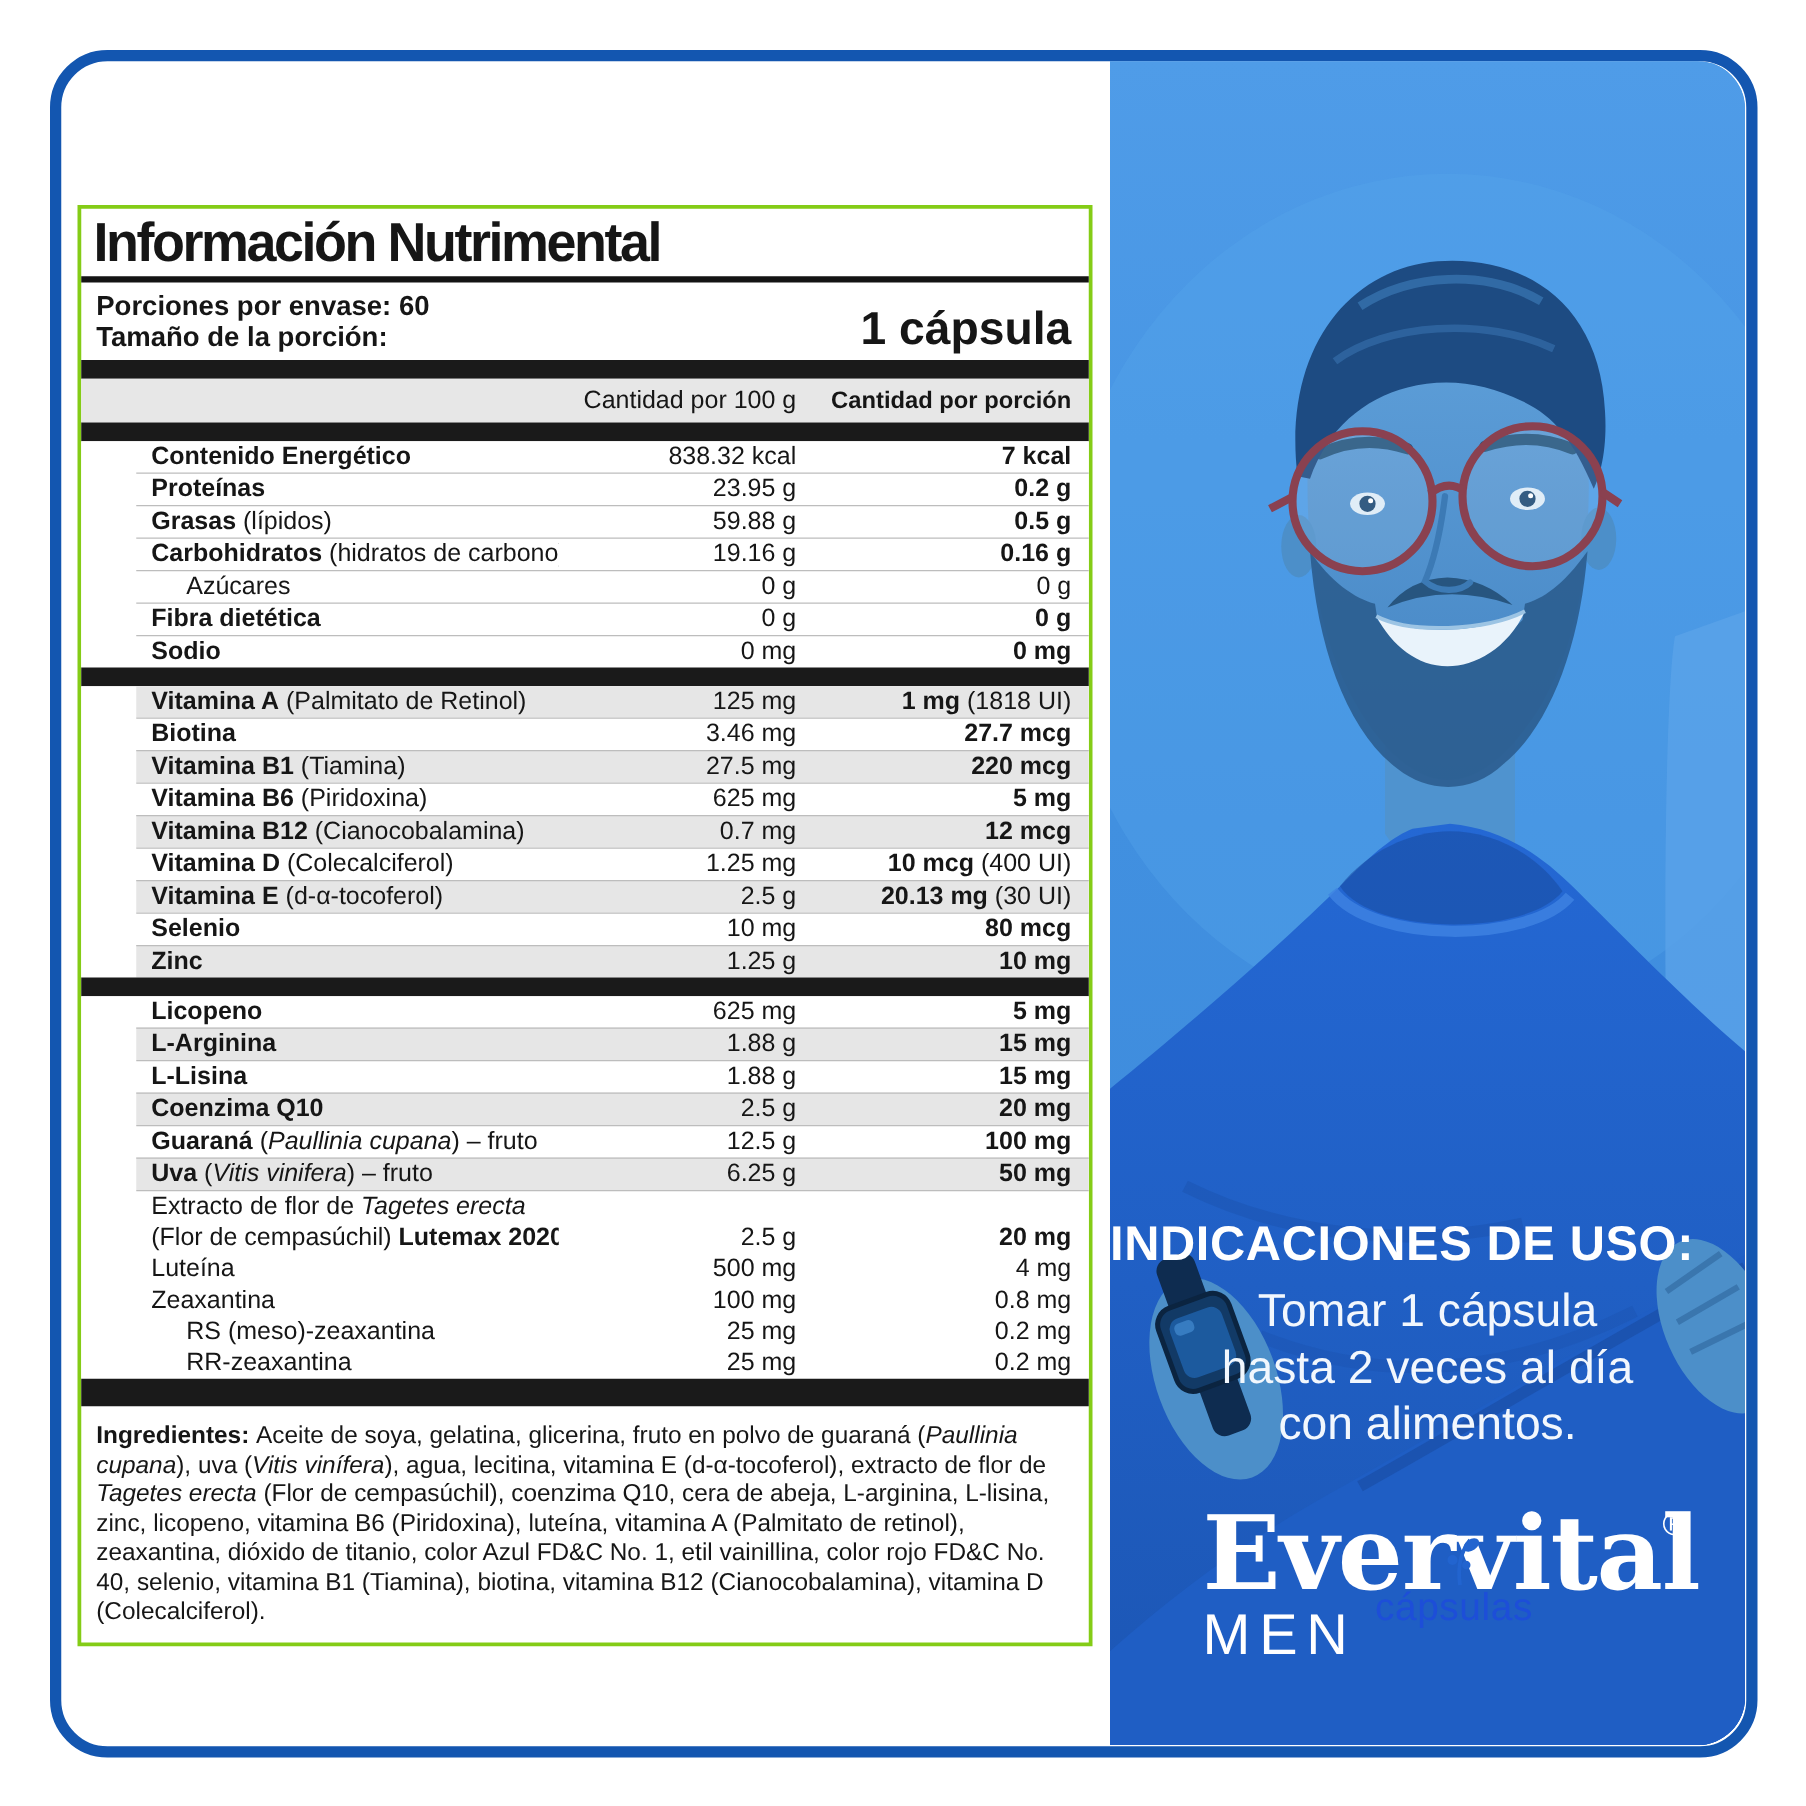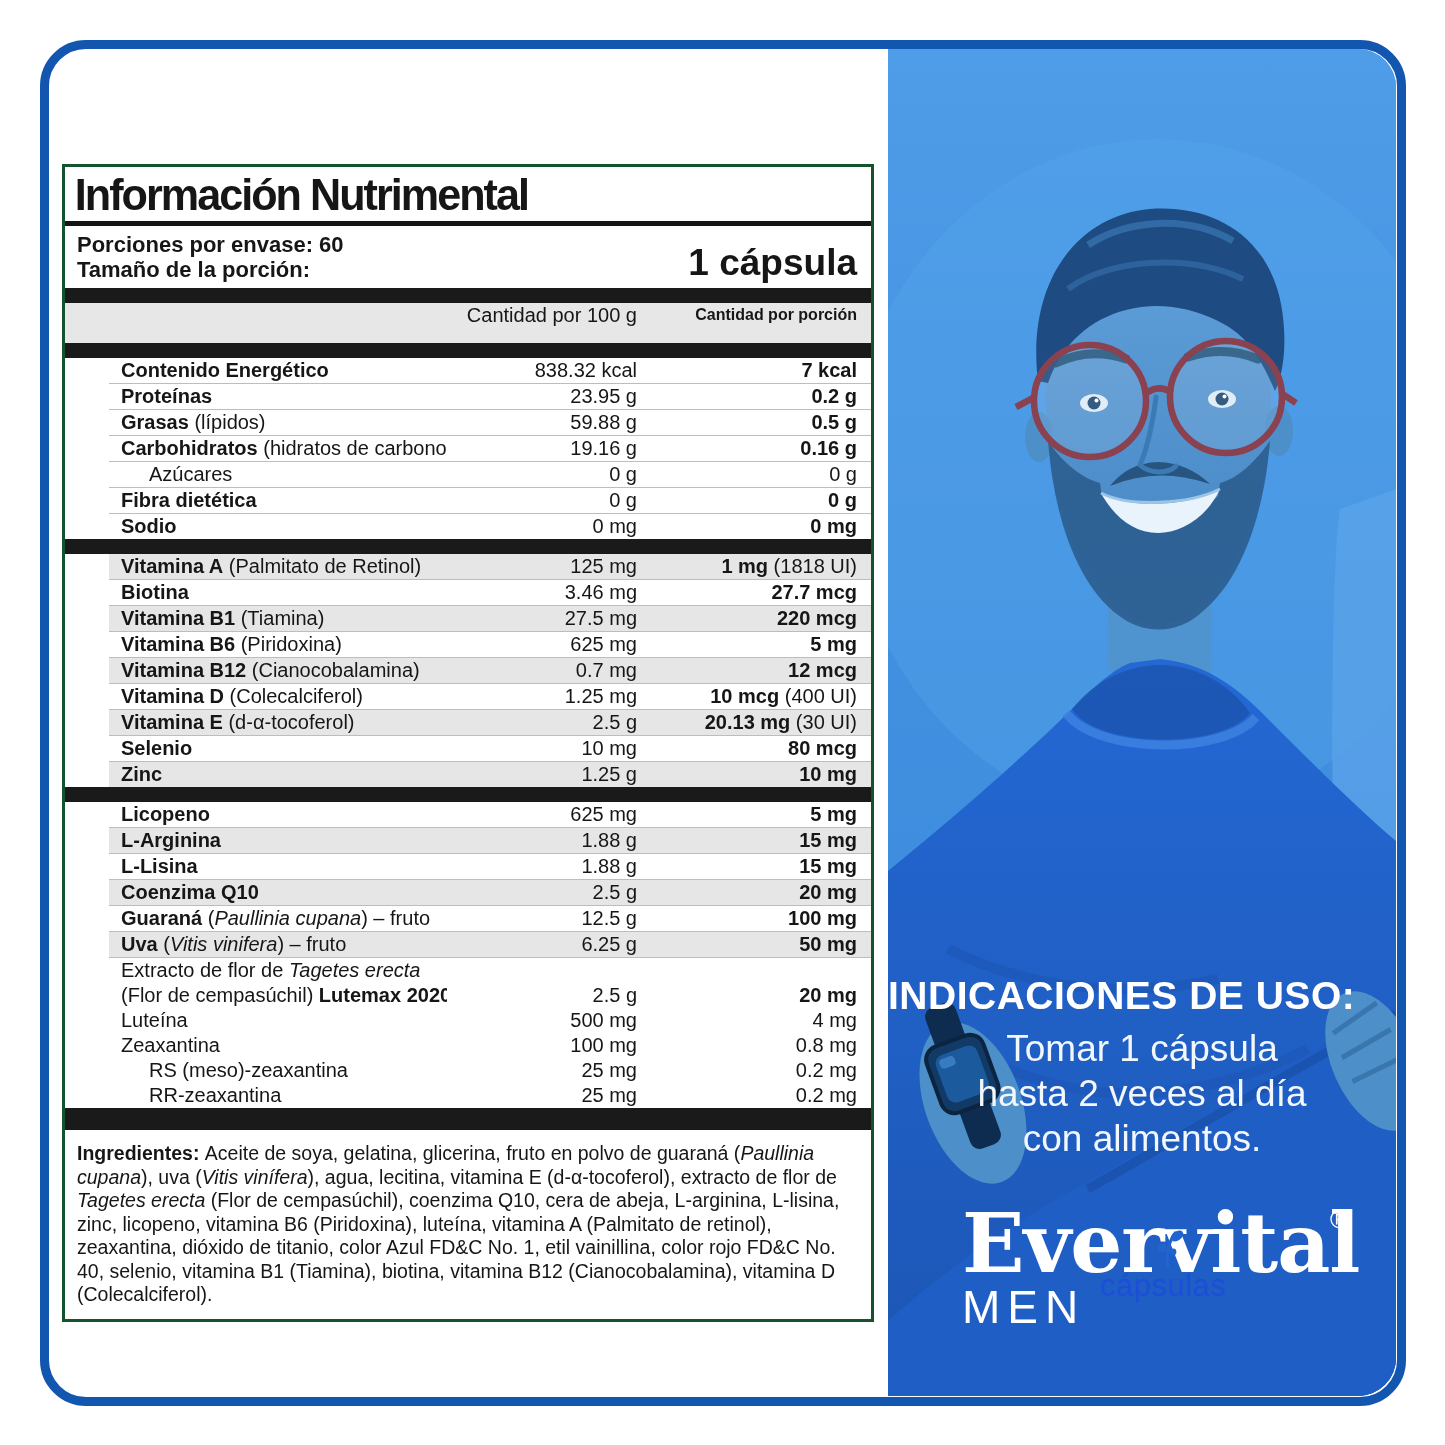--- a/index.html
+++ b/index.html
@@ -19,33 +19,33 @@
         font-family:"DejaVu Serif","Liberation Serif",serif;font-weight:700;
         font-size:82px;line-height:86px;letter-spacing:-1px;}
   .brand-reg{position:absolute;left:1330px;top:1204px;color:#ffffff;font-size:26px;font-weight:400;}
   .brand-sub{position:absolute;left:1100px;top:1268px;width:228px;text-align:left;
         color:#1d4ed8;font-size:31px;font-weight:400;letter-spacing:.5px;}
   .brand-variant{position:absolute;left:962px;top:1280px;color:#ffffff;
         font-size:46px;letter-spacing:7px;font-weight:400;}
   .logo-leaf{position:absolute;left:1146px;top:1228px;}
   
   .ntable{position:absolute;left:62px;top:164px;width:812px;background:#ffffff;
-          border:3px solid #14532d;box-sizing:border-box;}
+          border:3px solid #84cc16;box-sizing:border-box;}
   .ntitle{font-weight:700;font-size:44px;line-height:48px;letter-spacing:-2px;
           padding:4px 10px 2px 10px;transform:scaleX(.98);transform-origin:left;}
   .title-rule{height:5px;background:#141414;}
   .servings{position:relative;padding:6px 12px 6px 12px;}
   .serv-line{font-size:22px;line-height:25px;font-weight:700;}
   .portion-value{position:absolute;right:14px;bottom:4px;font-size:37px;font-weight:700;}
   .band{height:15px;background:#1a1a1a;}
   .band.thick{height:22px;}
   .hdr-row{display:grid;grid-template-columns:1fr 190px 220px;align-items:center;
-           height:24px;background:#e7e7e7;padding:0 14px 16px 12px;}
+           height:35px;background:#e7e7e7;padding:0 14px 0 12px;}
   .hdr-row .c2{text-align:right;font-size:20px;font-weight:400;}
-  .hdr-row .c3{text-align:right;font-size:16px;font-weight:700;}
+  .hdr-row .c3{text-align:right;font-size:19px;font-weight:700;}
   .rows{background:#ffffff;padding-left:44px;}
   .row{padding:0 14px 0 12px;}
   .row .grid{display:grid;grid-template-columns:1fr 190px 220px;align-items:center;height:25px;}
   .row.twoline .line1{height:25px;line-height:25px;font-size:20px;}
   .row .cell{font-size:20px;line-height:25px;white-space:nowrap;overflow:hidden;}
   .row .name{font-weight:400;}
   .row .per100{text-align:right;font-weight:400;}
   .row .portion{text-align:right;font-weight:400;}
   .row.shaded{background:#e6e6e6;}
   .row.indent .name{padding-left:28px;}

